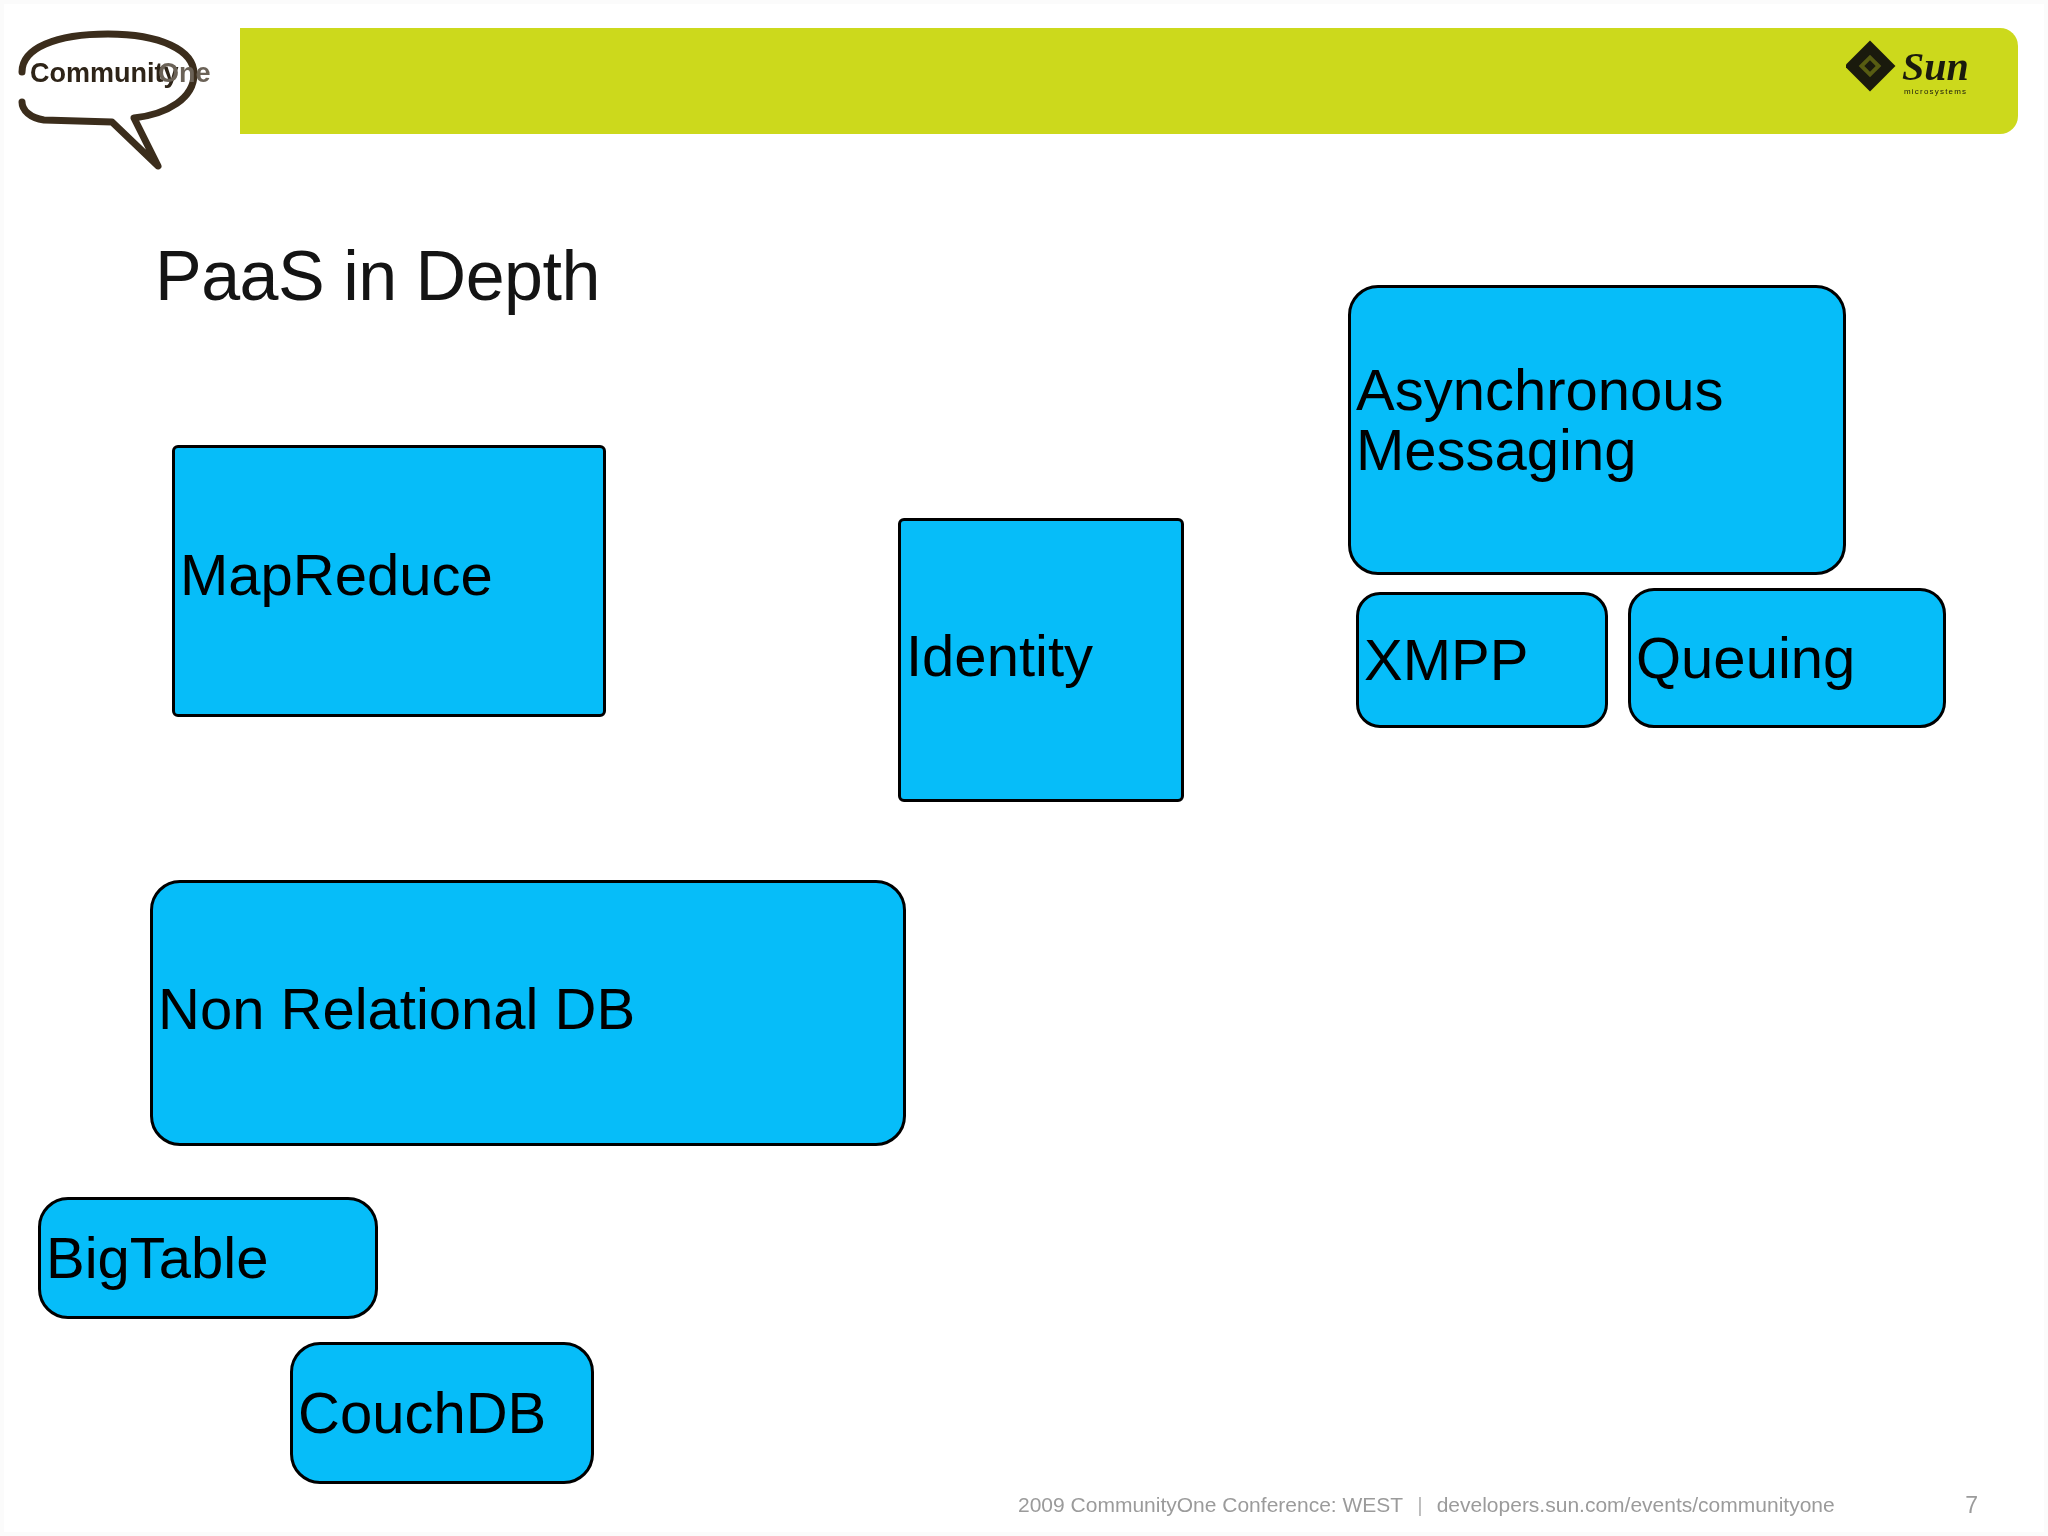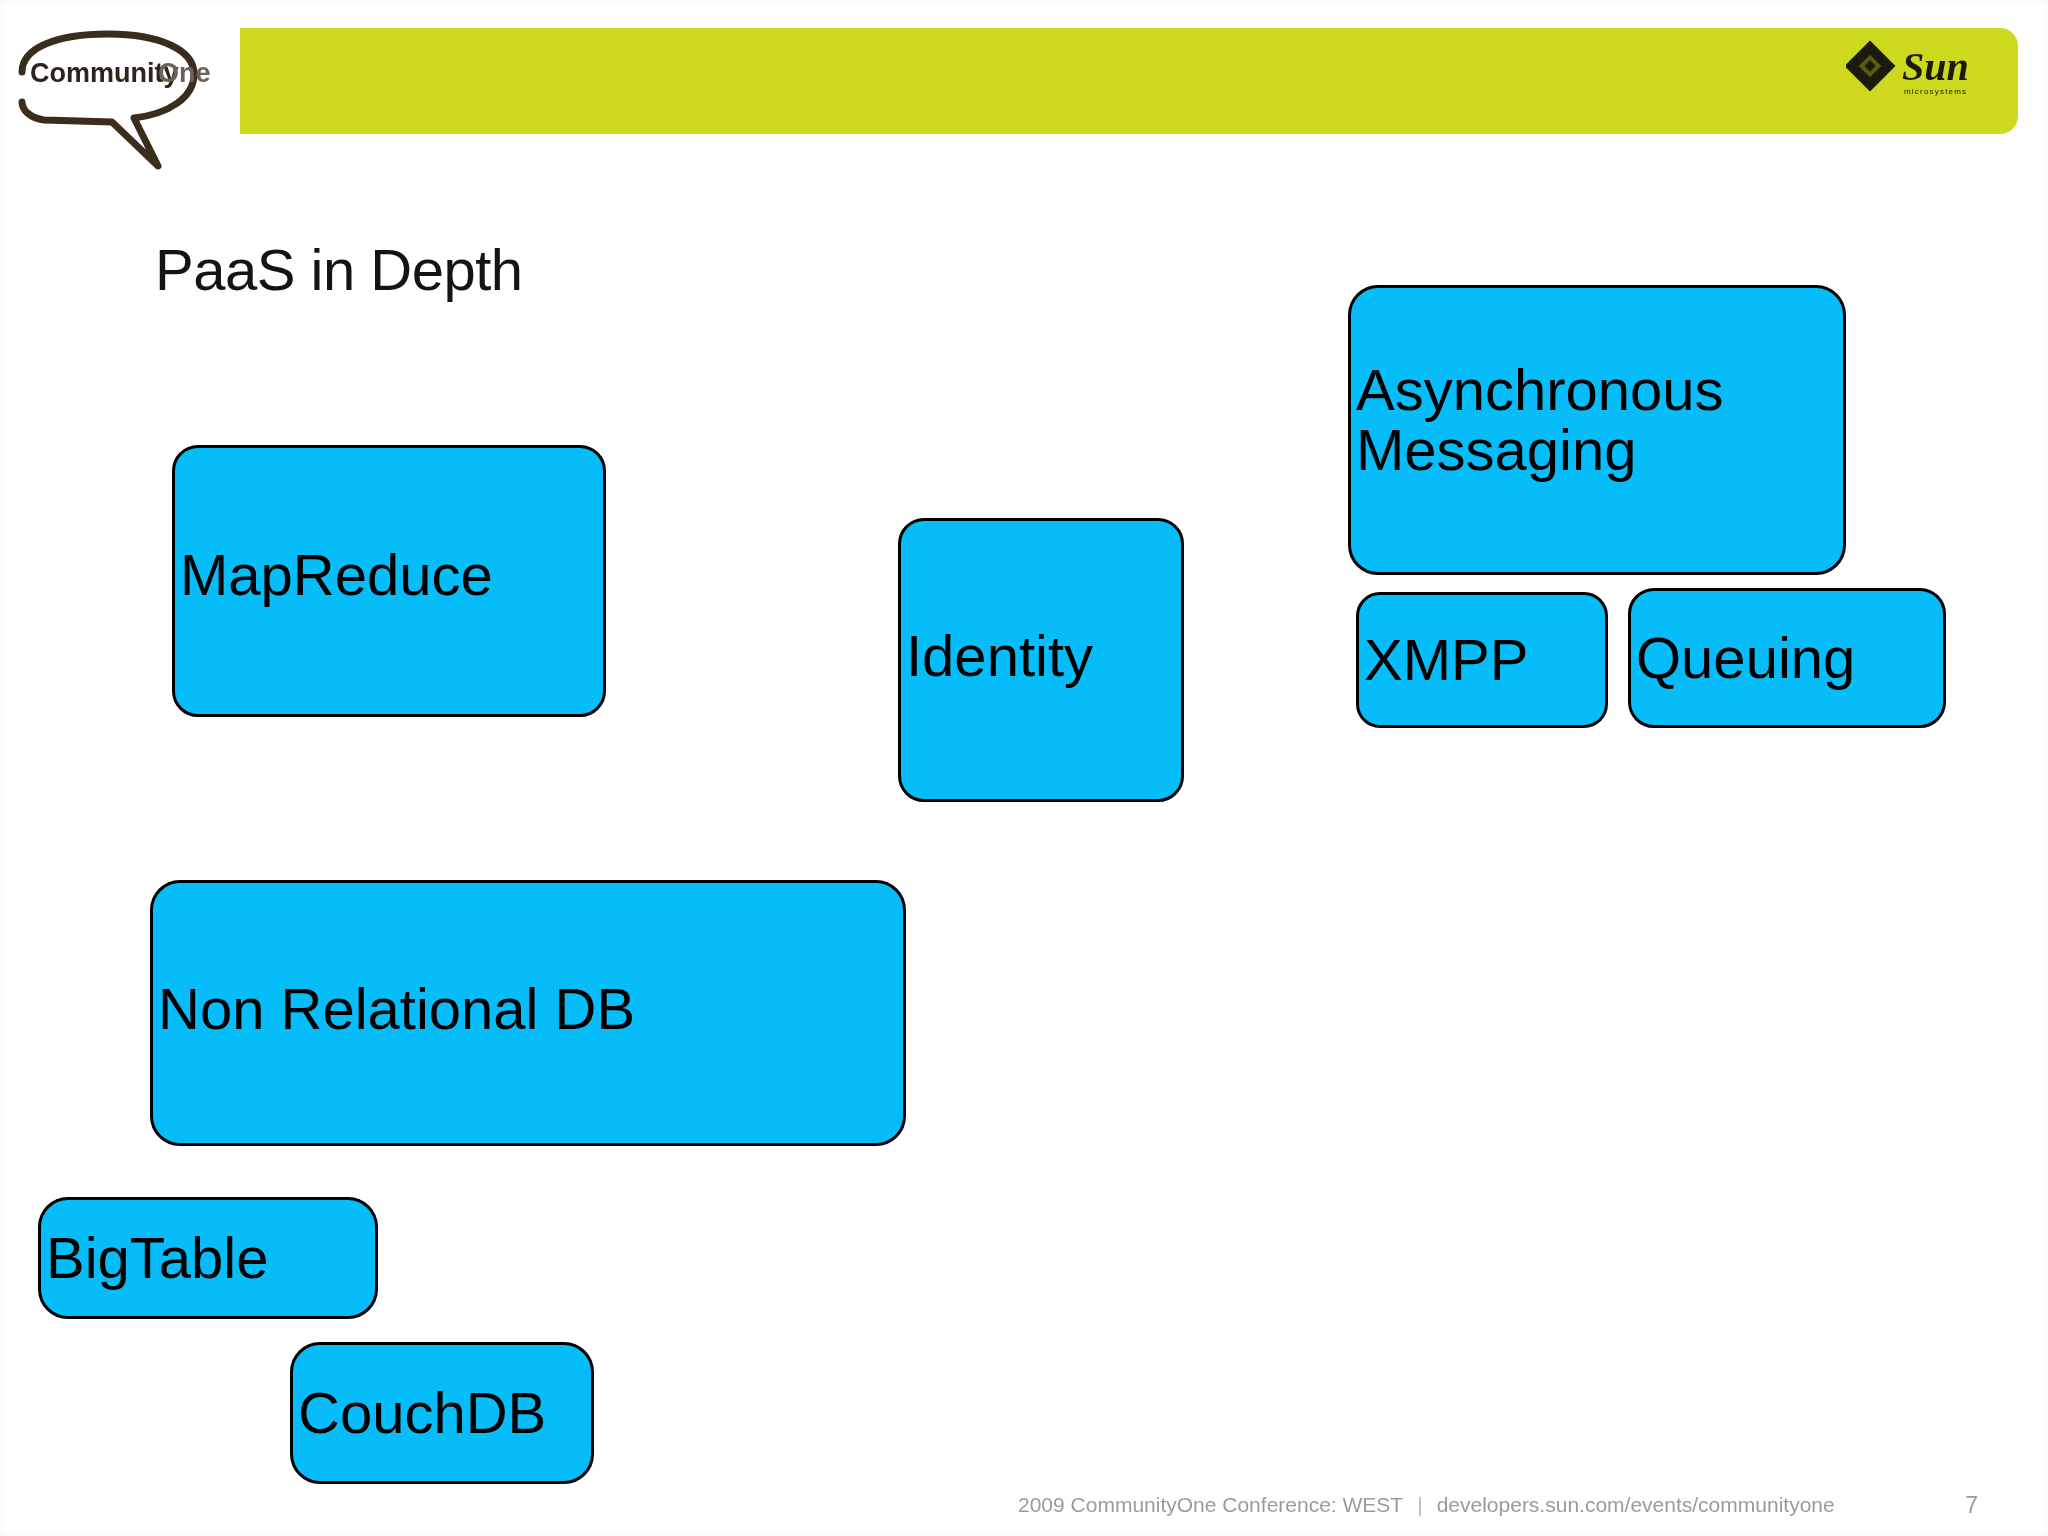--- a/index.html
+++ b/index.html
@@ -60,34 +60,34 @@
     width: 160px;
     height: 66px;
   }
   .logo-sun svg { display: block; width: 100%; height: 100%; }
 
   
   .slide-title {
     position: absolute;
     left: 155px;
     top: 240px;
-    font-size: 58px;
+    font-size: 70px;
     line-height: 1.05;
     color: #141414;
     letter-spacing: -0.5px;
     white-space: nowrap;
     font-weight: 400;
   }
 
   
   .node {
     position: absolute;
     background: #06bdf9;
     border: 3px solid #000000;
-    border-radius: 26px;
+    border-radius: 6px;
     box-sizing: border-box;
     color: #000000;
     font-size: 58px;
     line-height: 1.03;
     display: flex;
     align-items: center;
     overflow: visible;
     white-space: pre-line;
   }
   .node .node-label {

